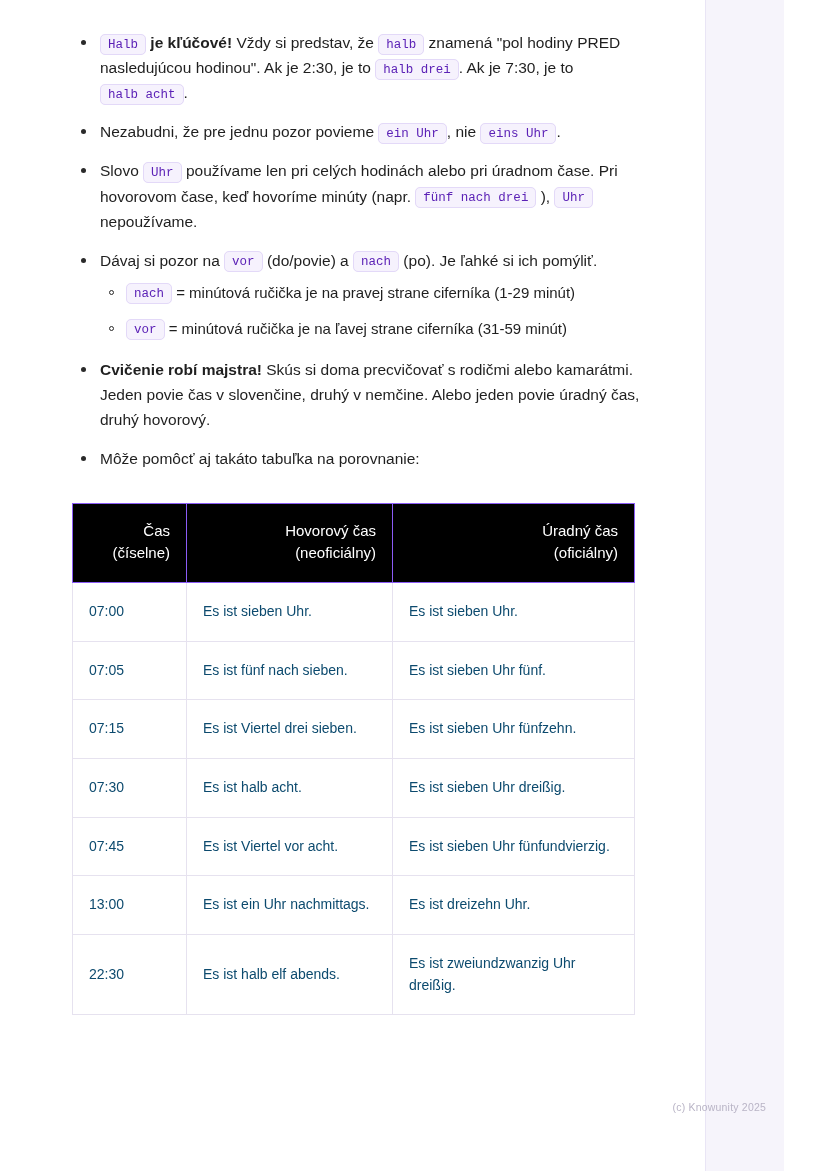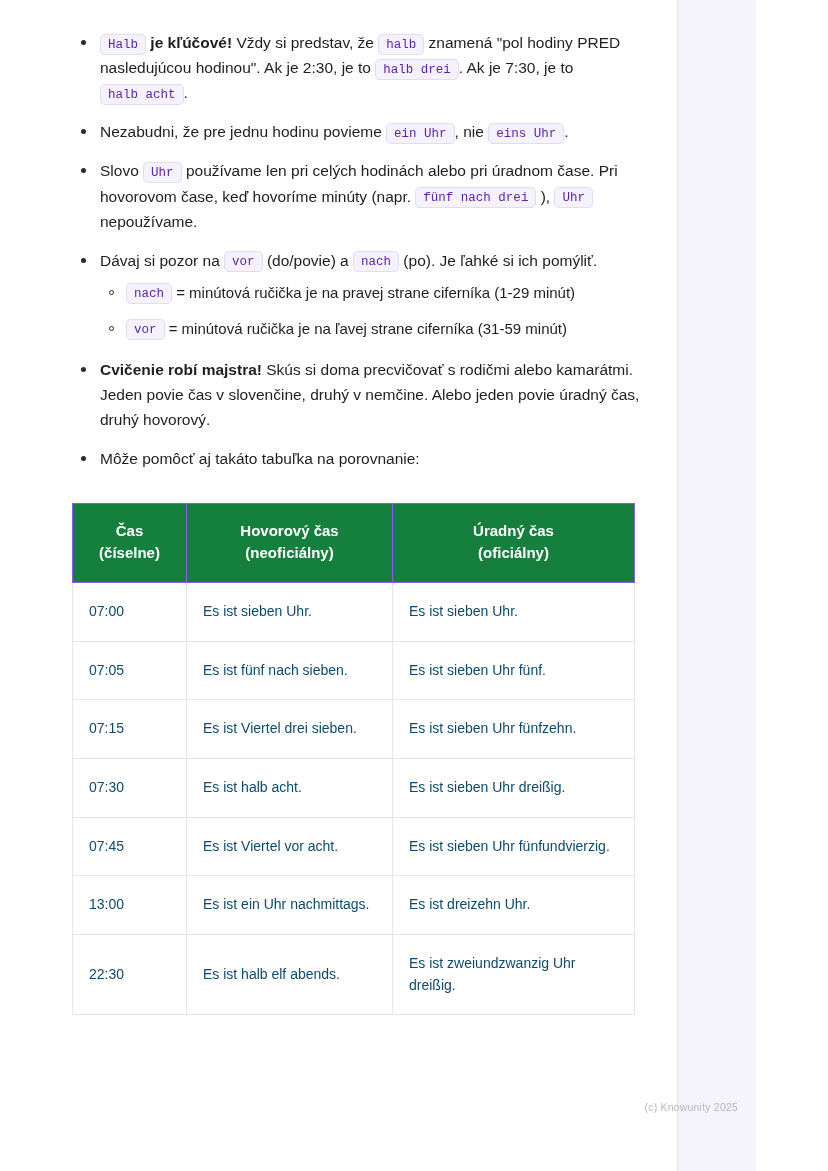--- a/index.html
+++ b/index.html
@@ -14,20 +14,21 @@
     color: #1b1b1b;
     position: relative;
     overflow: hidden;
   }
   .page {
     position: absolute;
     left: 0; top: 0;
     width: 756px;
     height: 1171px;
     background: #ffffff;
+    padding-left: 28px;
   }
   
   .right-gutter {
     position: absolute;
     right: 0; top: 0;
     width: 78px;
     height: 1171px;
     background: #f6f4fb;
     border-left: 1px solid #e9e5f5;
   }
@@ -98,24 +99,24 @@
   b, strong { font-weight: bold; }
 
   table.cmp {
     border-collapse: collapse;
     width: 562px;
     margin-top: 32px;
     table-layout: fixed;
     font-size: 14px;
   }
   table.cmp th {
-    background: #15803d;
+    background: #000000;
     color: #ffffff;
-    text-align: center;
-    font-weight: bold;
+    text-align: right;
+    font-weight: normal;
     font-size: 15px;
     line-height: 1.45;
     padding: 16px 16px 18px 16px;
     vertical-align: top;
     border: 1px solid #8b5cf6;
   }
   table.cmp td {
     border: 1px solid #e6e2ef;
     padding: 18px 16px;
     vertical-align: middle;
@@ -141,21 +142,21 @@
 </head>
 <body>
 
 <div class="page">
 
   <div class="right-gutter"></div>
 
   <div class="content">
     <ul class="bullets" id="bullet-list">
         <li><span><code class="code">Halb</code><strong> je kľúčové!</strong><span> Vždy si predstav, že </span><code class="code">halb</code><span> znamená "pol hodiny PRED nasledujúcou hodinou". Ak je 2:30, je to </span><code class="code">halb drei</code><span>. Ak je 7:30, je to </span><code class="code">halb acht</code><span>.</span></span></li>
-        <li><span><span>Nezabudni, že pre jednu hodinu povieme </span><code class="code">ein Uhr</code><span>, nie </span><code class="code">eins Uhr</code><span>.</span></span></li>
+        <li><span><span>Nezabudni, že pre jednu pozor povieme </span><code class="code">ein Uhr</code><span>, nie </span><code class="code">eins Uhr</code><span>.</span></span></li>
         <li><span><span>Slovo </span><code class="code">Uhr</code><span> používame len pri celých hodinách alebo pri úradnom čase. Pri hovorovom čase, keď hovoríme minúty (napr. </span><code class="code">fünf nach drei</code><span> ), </span><code class="code">Uhr</code><span> nepoužívame.</span></span></li>
         <li><span><span>Dávaj si pozor na </span><code class="code">vor</code><span> (do/povie) a </span><code class="code">nach</code><span> (po). Je ľahké si ich pomýliť.</span></span><ul class="sub">
             <li><code class="code">nach</code><span> = minútová ručička je na pravej strane ciferníka (1-29 minút)</span></li>
             <li><code class="code">vor</code><span> = minútová ručička je na ľavej strane ciferníka (31-59 minút)</span></li>
           </ul></li>
         <li><span><strong>Cvičenie robí majstra!</strong><span> Skús si doma precvičovať s rodičmi alebo kamarátmi. Jeden povie čas v slovenčine, druhý v nemčine. Alebo jeden povie úradný čas, druhý hovorový.</span></span></li>
         <li><span><span>Môže pomôcť aj takáto tabuľka na porovnanie:</span></span></li>
       </ul>
 
     <table class="cmp">

